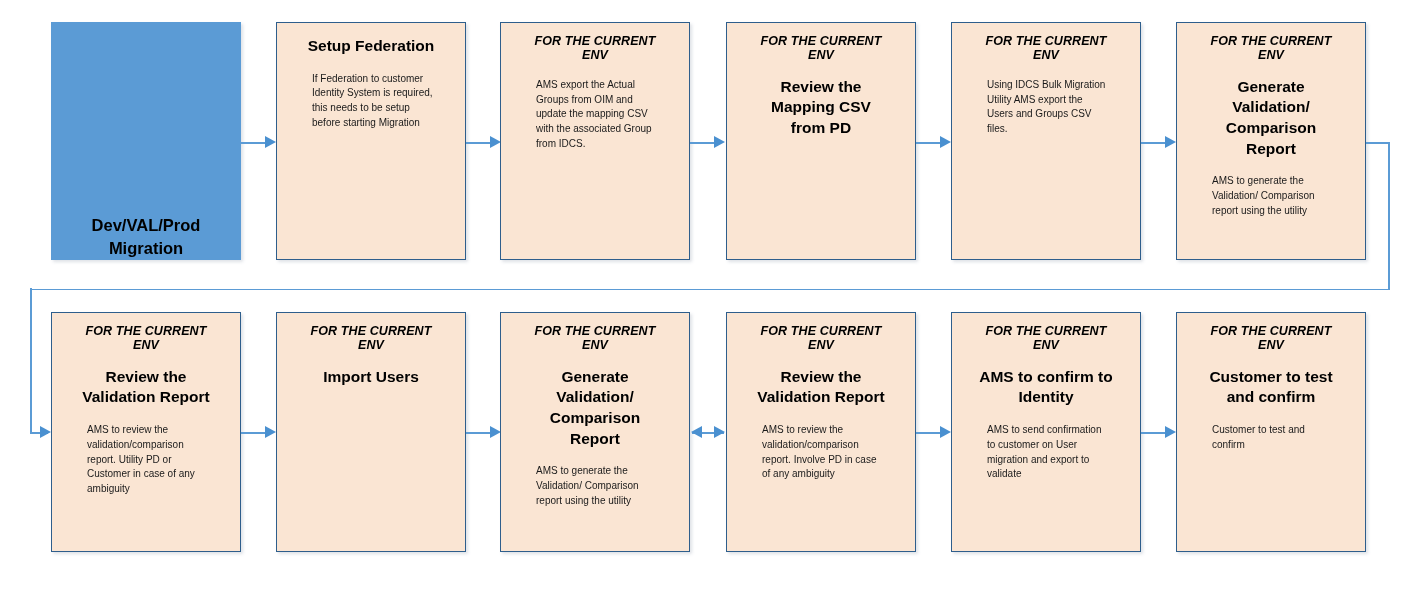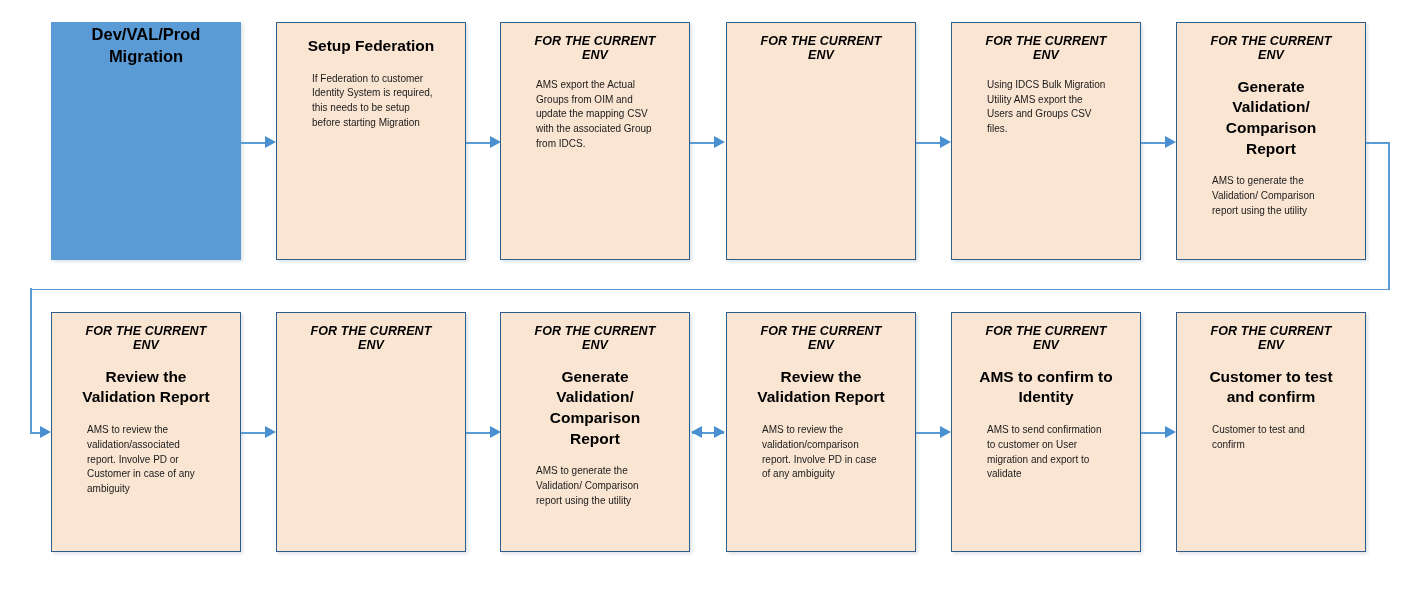--- a/index.html
+++ b/index.html
@@ -25,21 +25,21 @@
     border: 1px solid #2E5E8C;
     background: #FAE5D3;
     box-shadow: 2px 2px 3px rgba(140,150,170,0.28);
     padding: 0 25px;
     text-align: center;
   }
   .node.start {
     background: #5B9BD5;
     border: 1px solid #5B9BD5;
     display: flex;
-    align-items: flex-start;
+    align-items: flex-end;
     justify-content: center;
   }
 
   .env-label {
     font-style: italic;
     font-weight: bold;
     font-size: 12.5px;
     color: #000000;
     letter-spacing: .1px;
     margin-top: 11px;
@@ -119,20 +119,21 @@
   <div class="node" style="left:500px; top:22px; width:190px; height:238px;">
     <div class="env-label">FOR THE CURRENT ENV</div>
     <div class="node-body">AMS export the Actual Groups from OIM and update the mapping CSV with the associated Group from IDCS.</div>
   </div>
 
   <div class="conn-line conn-h" style="left:690px; top:142px; width:26px;"></div>
   <div class="arrowhead arrow-right" style="left:714px; top:136px;"></div>
 
   <div class="node" style="left:726px; top:22px; width:190px; height:238px;">
     <div class="env-label">FOR THE CURRENT ENV</div>
+    <div class="node-title">Review the Mapping CSV from PD</div>
   </div>
 
   <div class="conn-line conn-h" style="left:916px; top:142px; width:26px;"></div>
   <div class="arrowhead arrow-right" style="left:940px; top:136px;"></div>
 
   <div class="node" style="left:951px; top:22px; width:190px; height:238px;">
     <div class="env-label">FOR THE CURRENT ENV</div>
     <div class="node-body">Using IDCS Bulk Migration Utility AMS export the Users and Groups CSV files.</div>
   </div>
 
@@ -148,28 +149,29 @@
   <div class="conn-line conn-h" style="left:1366px; top:142px; width:24px;"></div>
   <div class="conn-line conn-v" style="left:1388px; top:142px; height:148px;"></div>
   <div class="conn-line conn-h" style="left:30px; top:288.5px; width:1359px;"></div>
   <div class="conn-line conn-v" style="left:30px; top:288px; height:145px;"></div>
   <div class="conn-line conn-h" style="left:30px; top:432px; width:18px;"></div>
   <div class="arrowhead arrow-right" style="left:40px; top:426px;"></div>
 
   <div class="node" style="left:51px; top:312px; width:190px; height:240px;">
     <div class="env-label">FOR THE CURRENT ENV</div>
     <div class="node-title">Review the Validation Report</div>
-    <div class="node-body">AMS to review the validation/associated report. Involve PD or Customer in case of any ambiguity</div>
+    <div class="node-body">AMS to review the validation/comparison report. Utility PD or Customer in case of any ambiguity</div>
   </div>
 
   <div class="conn-line conn-h" style="left:241px; top:432px; width:26px;"></div>
   <div class="arrowhead arrow-right" style="left:265px; top:426px;"></div>
 
   <div class="node" style="left:276px; top:312px; width:190px; height:240px;">
     <div class="env-label">FOR THE CURRENT ENV</div>
+    <div class="node-title">Import Users</div>
   </div>
 
   <div class="conn-line conn-h" style="left:466px; top:432px; width:26px;"></div>
   <div class="arrowhead arrow-right" style="left:490px; top:426px;"></div>
 
   <div class="node" style="left:500px; top:312px; width:190px; height:240px;">
     <div class="env-label">FOR THE CURRENT ENV</div>
     <div class="node-title">Generate Validation/ Comparison Report</div>
     <div class="node-body">AMS to generate the Validation/ Comparison report using the utility</div>
   </div>

